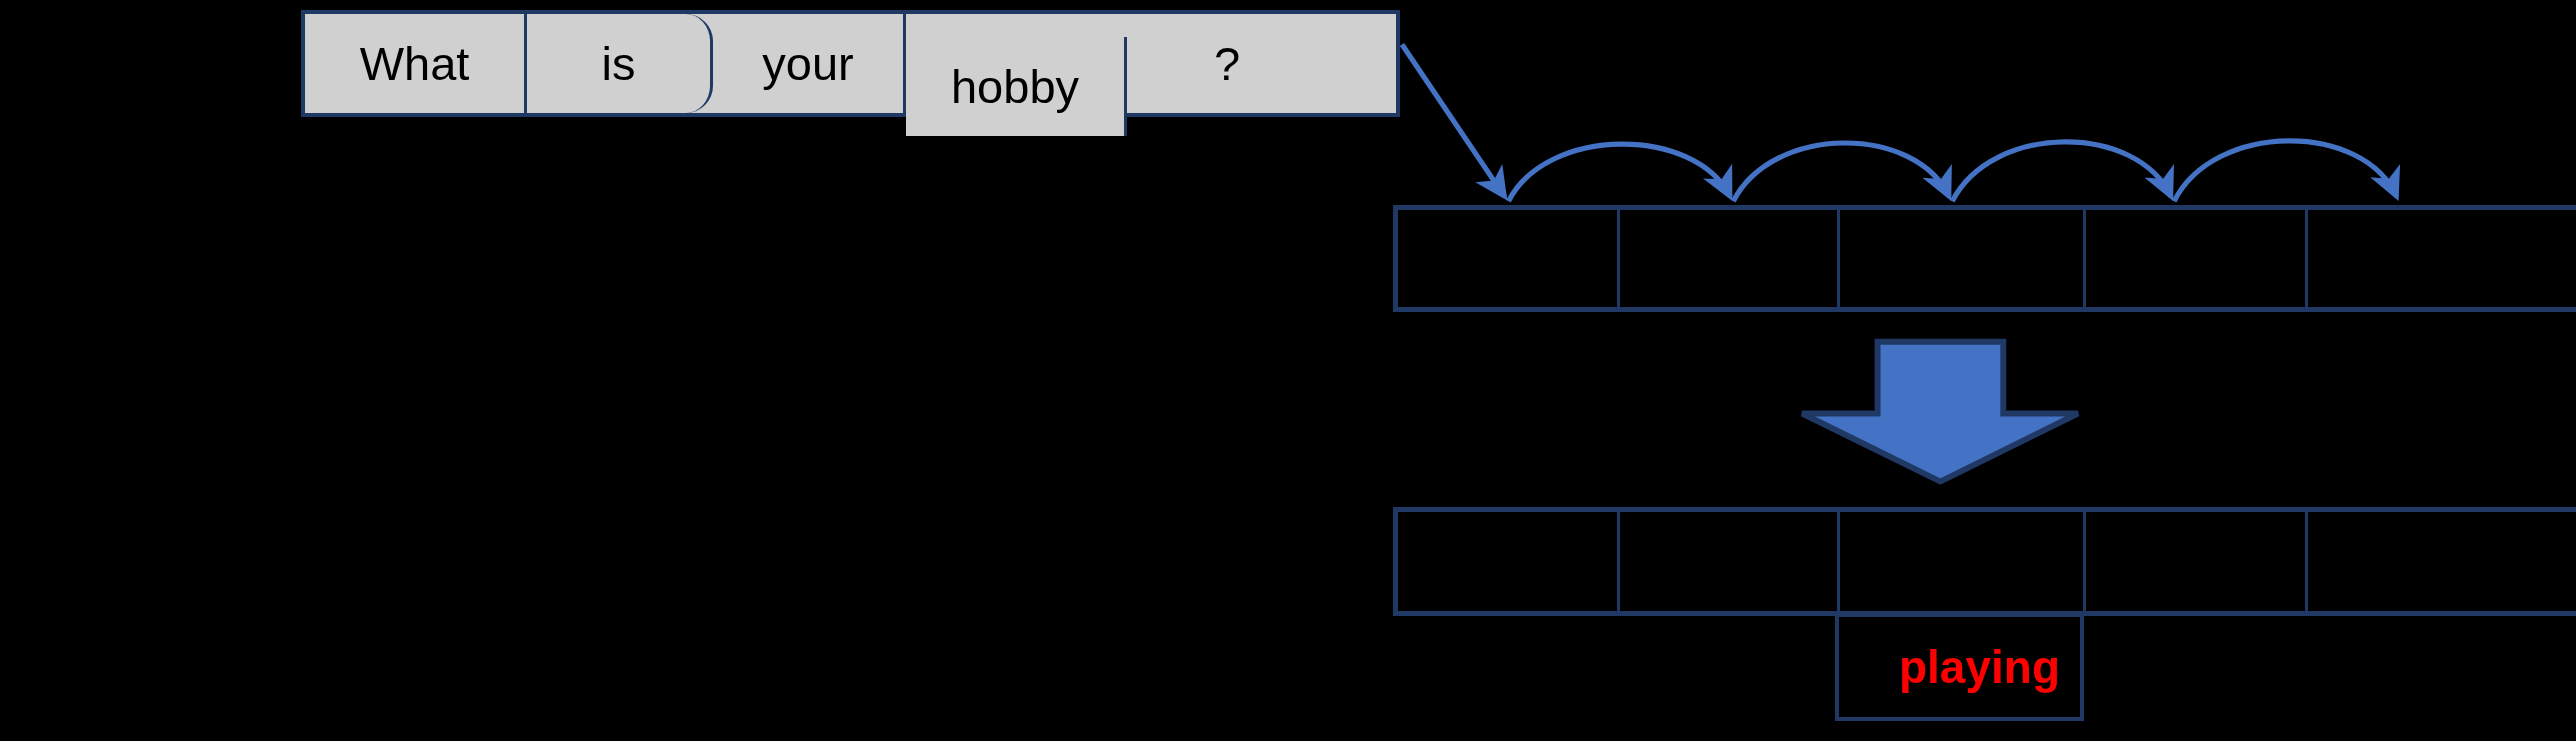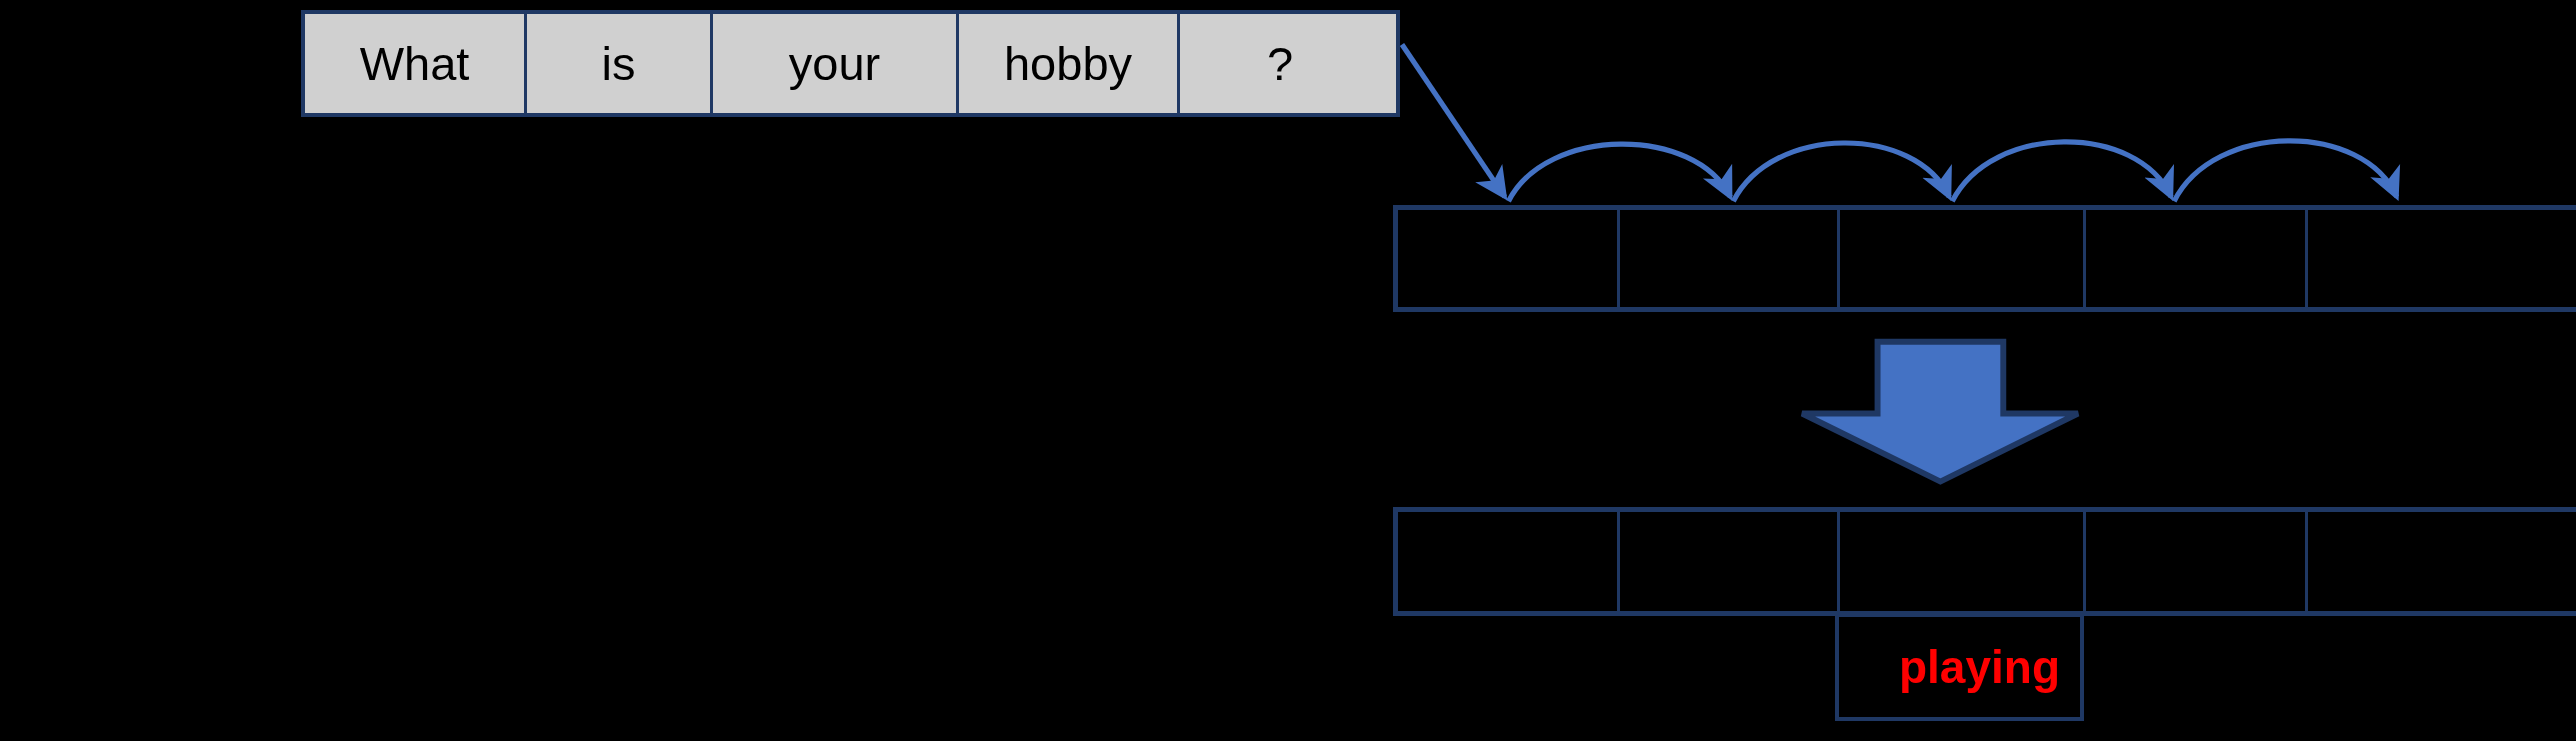--- a/index.html
+++ b/index.html
@@ -117,27 +117,27 @@
 </style>
 </head>
 <body>
 
 <div id="stage">
 
   <div class="grid" id="source-table">
     <div class="cell" style="width:222px;">
       <span>What</span>
     </div>
-    <div class="cell" style="width:186px;">
+    <div class="cell" style="width:186px;border-radius:27px;">
       <span>is</span>
     </div>
-    <div class="cell" style="width:246px;">
+    <div class="cell" style="width:193px;">
       <span>your</span>
     </div>
-    <div class="cell" style="width:221px;">
+    <div class="cell" style="width:221px;margin-top:23px;">
       <span>hobby</span>
     </div>
     <div class="cell" style="width:200px;">
       <span>?</span>
     </div>
   </div>
 
   <div class="grid" id="encoder-table">
     <div class="cell" style="width:222px;">
       <span></span>

